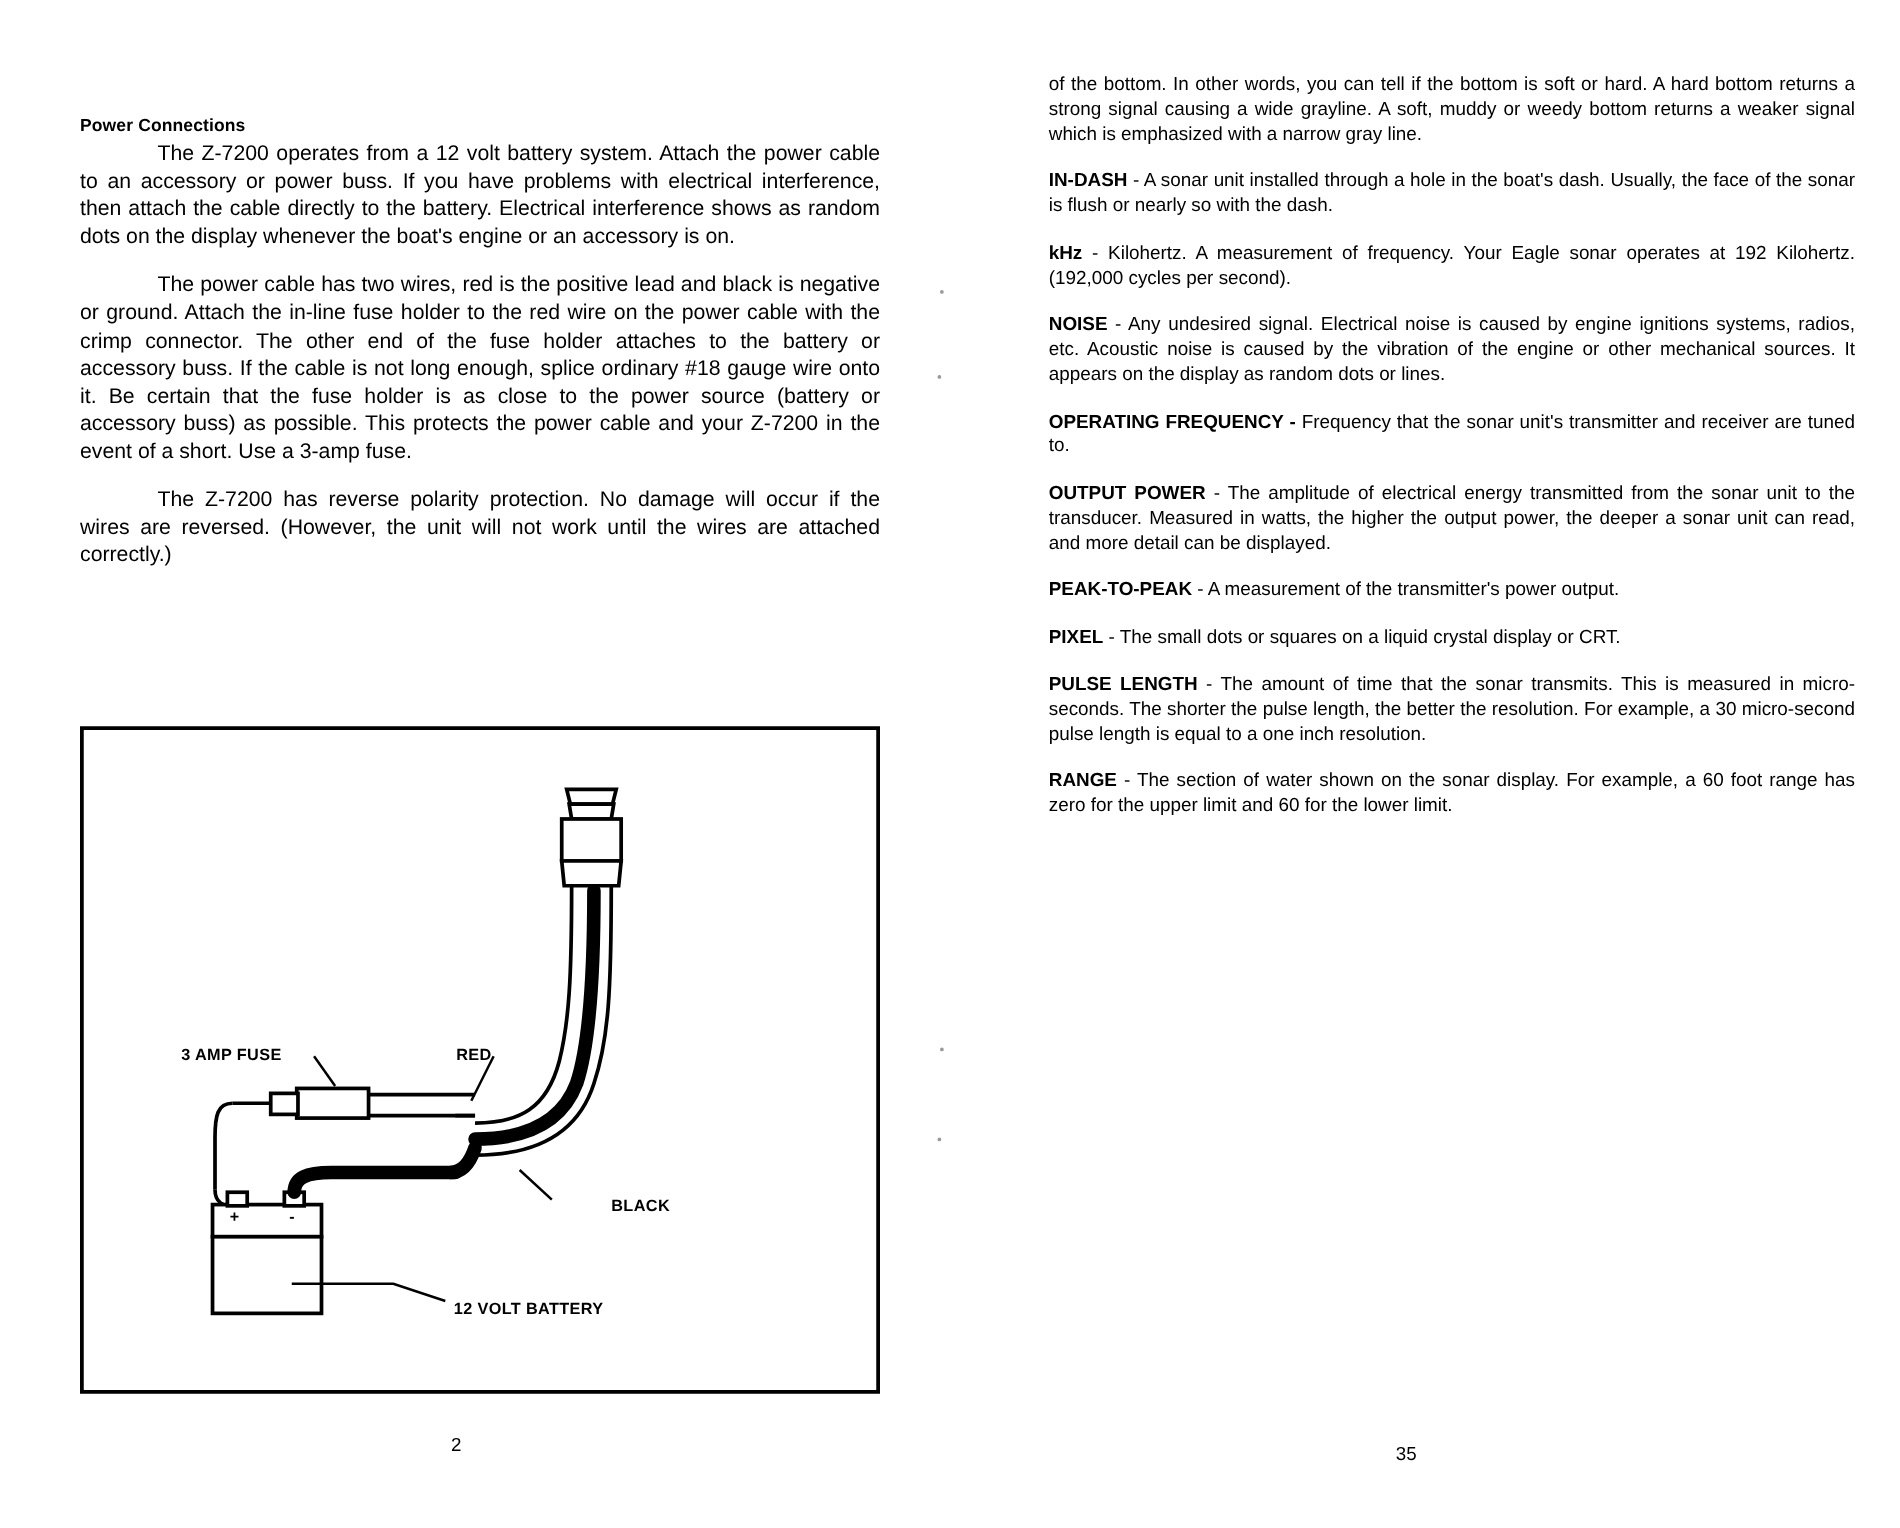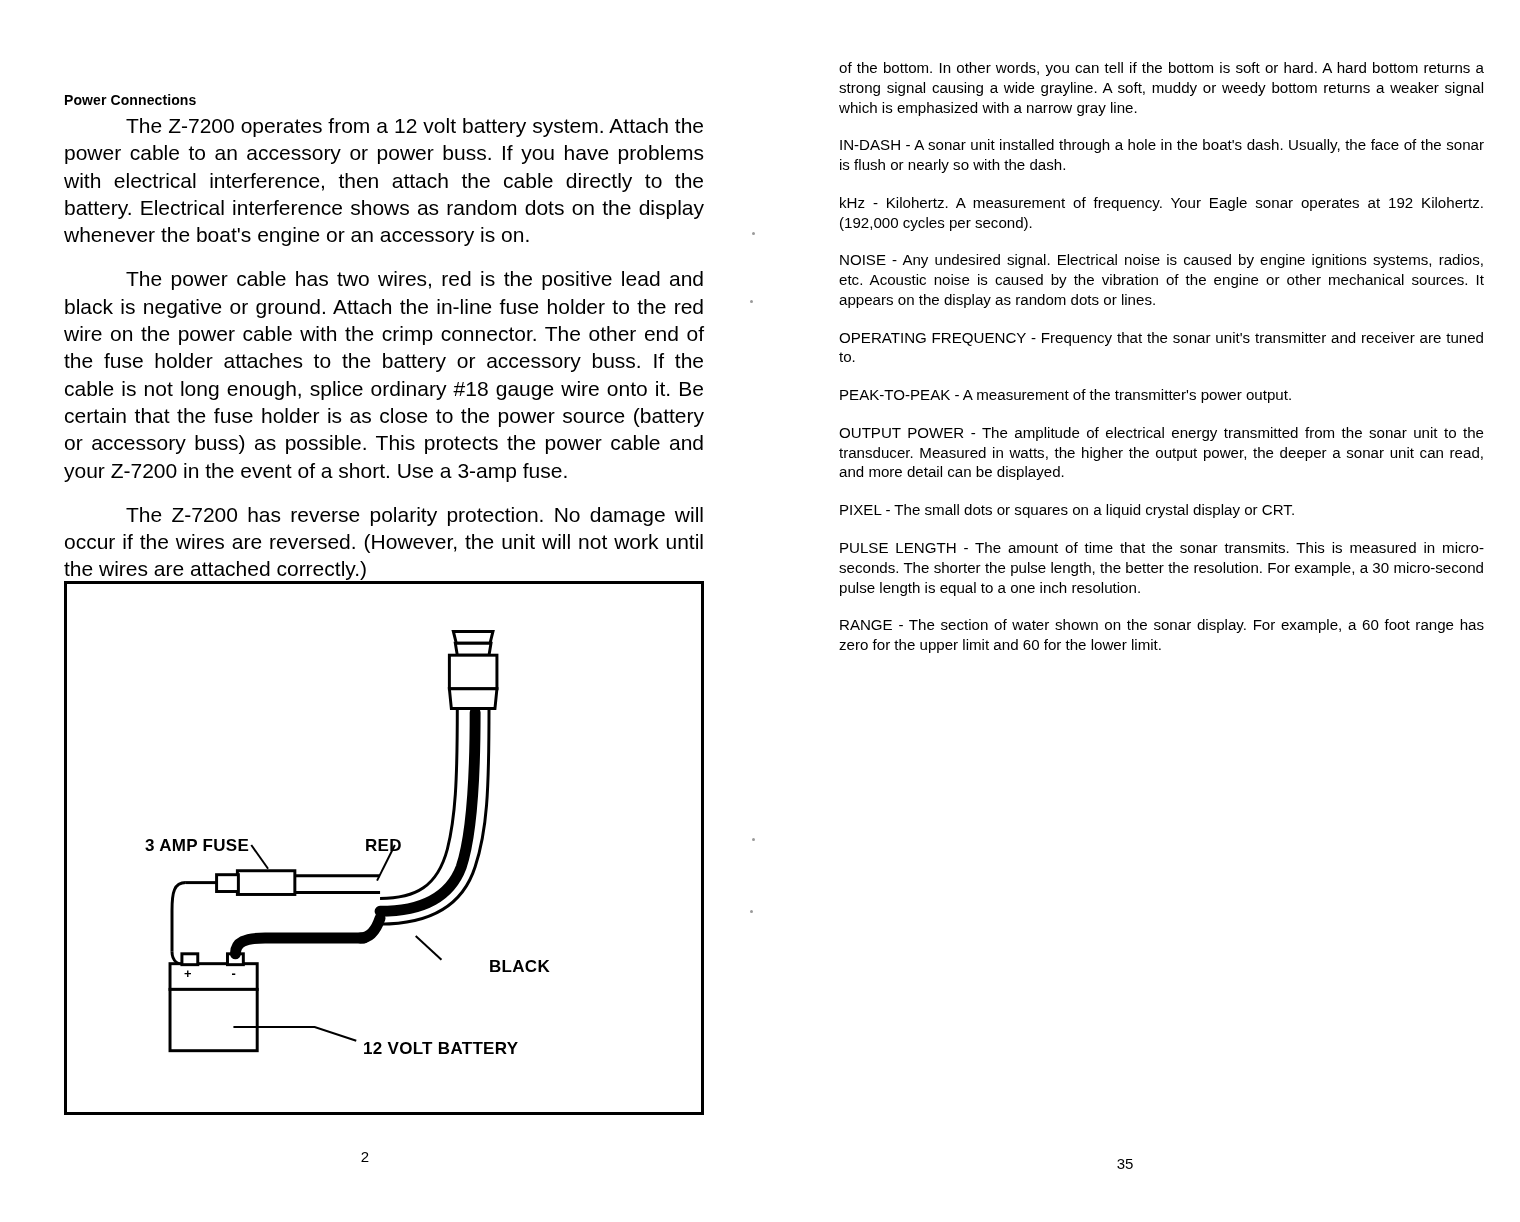--- a/index.html
+++ b/index.html
@@ -34,57 +34,57 @@
     top: 58px;
     width: 645px;
   }
   h3.section-title {
     font-size: 14px;
     font-weight: bold;
     margin: 0 0 4px 0;
     letter-spacing: 0.1px;
   }
   p.body {
-    font-size: 21px;
+    font-size: 17px;
     line-height: 1.30;
     margin: 0 0 17px 0;
     text-align: justify;
     text-justify: inter-word;
   }
   p.body.indent {
     text-indent: 62px;
   }
   .right-col p.body {
     font-size: 15.1px;
     line-height: 1.31;
     margin: 0 0 18px 0;
   }
   .term {
-    font-weight: normal;
+    font-weight: bold;
   }
   
   .figure-box {
     position: absolute;
     left: 64px;
     top: 581px;
     width: 640px;
     height: 534px;
     border: 3px solid #000;
     background: #fff;
     box-sizing: border-box;
   }
   .figure-svg {
     position: absolute;
     left: 0; top: 0;
     width: 100%;
     height: 100%;
   }
   .fig-label {
     position: absolute;
-    font-size: 17px;
+    font-size: 13px;
     font-weight: bold;
     letter-spacing: 0.3px;
     white-space: nowrap;
   }
   .lbl-fuse  { left: 78px;  top: 252px; }
   .lbl-red   { left: 298px; top: 252px; }
   .lbl-black { left: 382px; top: 373px; margin-left: 40px; }
   .lbl-batt  { left: 296px; top: 455px; }
   
   .page-num {
@@ -172,22 +172,22 @@
 
   <div class="page-num left">2</div>
 
   <div class="right-col">
     <p class="body">of the bottom.  In other words, you can tell if the bottom is soft or hard.  A hard bottom returns a strong signal causing a wide grayline. A soft, muddy or weedy bottom returns a weaker signal which is emphasized with a narrow gray line.</p>
 
     <p class="body"><span class="term">IN-DASH</span><span> - A sonar unit installed through a hole in the boat's dash.  Usually, the face of the sonar is flush or nearly so with the dash.</span></p>
     <p class="body"><span class="term">kHz</span><span> - Kilohertz.  A measurement of frequency.  Your Eagle sonar operates at 192 Kilohertz.  (192,000 cycles per second).</span></p>
     <p class="body"><span class="term">NOISE</span><span> - Any undesired signal.  Electrical noise is caused by engine ignitions systems, radios, etc. Acoustic noise is caused by the vibration of the engine or other mechanical sources.  It appears on the display as random dots or lines.</span></p>
     <p class="body"><span class="term">OPERATING FREQUENCY -</span><span> Frequency that the sonar unit's transmitter and receiver are tuned to.</span></p>
+    <p class="body"><span class="term">OUTPUT POWER</span><span> - The amplitude of electrical energy transmitted from the sonar unit to the transducer.  Measured in watts, the higher the output power, the deeper a sonar unit can read, and more detail can be displayed.</span></p>
     <p class="body"><span class="term">PEAK-TO-PEAK</span><span> - A measurement of the transmitter's power output.</span></p>
-    <p class="body"><span class="term">OUTPUT POWER</span><span> - The amplitude of electrical energy transmitted from the sonar unit to the transducer.  Measured in watts, the higher the output power, the deeper a sonar unit can read, and more detail can be displayed.</span></p>
     <p class="body"><span class="term">PIXEL</span><span> - The small dots or squares on a liquid crystal display or CRT.</span></p>
     <p class="body"><span class="term">PULSE LENGTH</span><span> - The amount of time that the sonar transmits.  This is measured in micro-seconds.  The shorter the pulse length, the better the resolution.  For example, a 30 micro-second pulse length is equal to a one inch resolution.</span></p>
     <p class="body"><span class="term">RANGE</span><span> - The section of water shown on the sonar display.  For example, a 60 foot range has zero for the upper limit and 60 for the lower limit.</span></p>
   </div>
 
   <div class="page-num right">35</div>
 
   <div class="speck" style="left:752px; top:232px;"></div>
   <div class="speck" style="left:750px; top:300px;"></div>
   <div class="speck" style="left:752px; top:838px;"></div>

